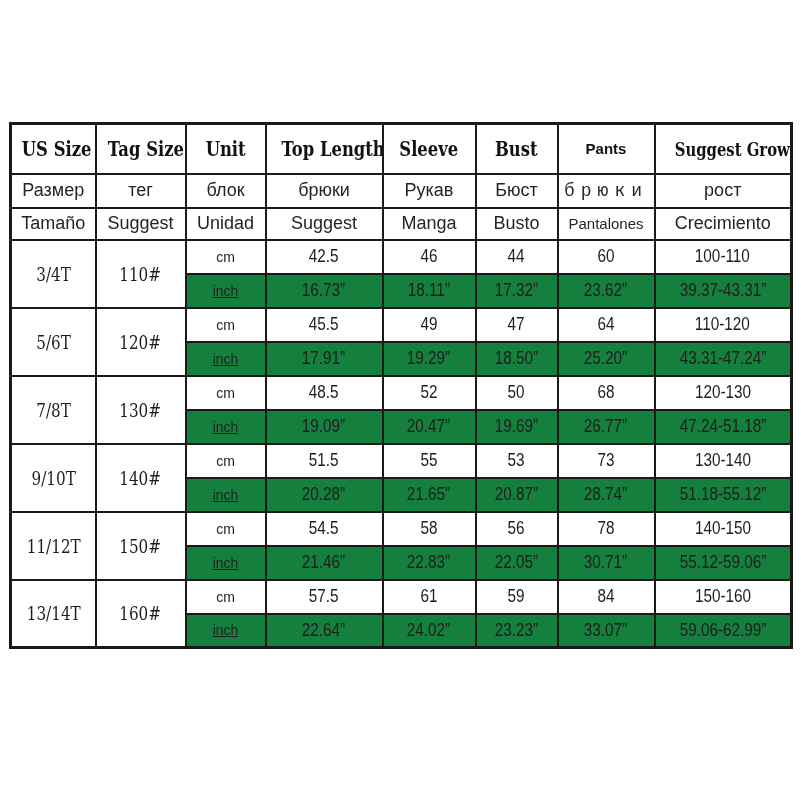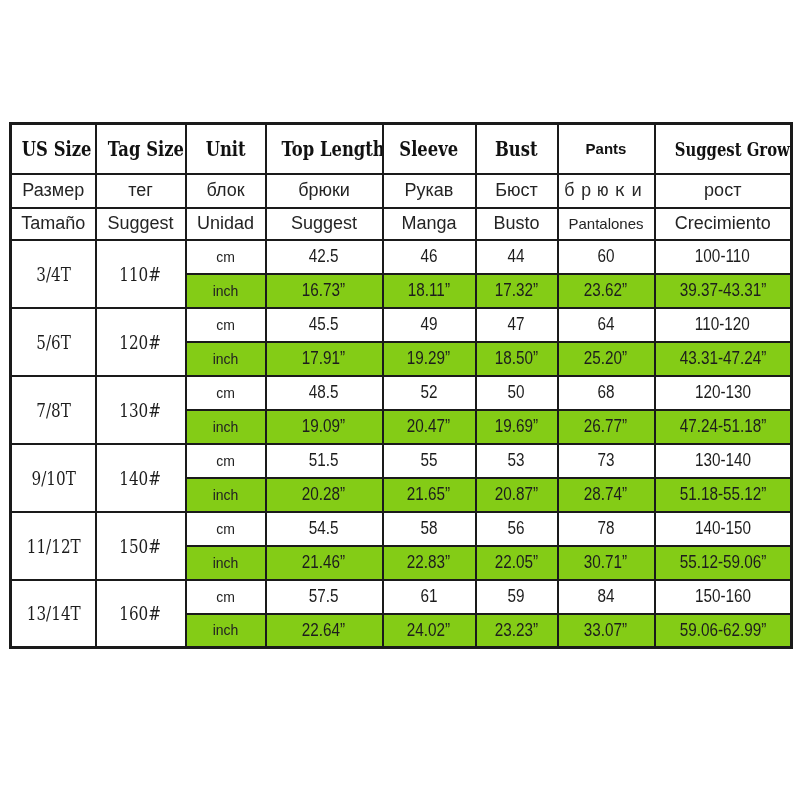--- a/index.html
+++ b/index.html
@@ -22,21 +22,21 @@
     text-align: center;
     vertical-align: middle;
     padding: 0;
     overflow: hidden;
     background: #ffffff;
   }
   tr.r1 { height: 50px; margin-left: 26px; }
   tr.r2 { height: 34px; margin-left: 48px; }
   tr.r3 { height: 32px; }
   tr.rd { height: 34px; }
-  tr.inch-row td { background: #84cc16; }
+  tr.inch-row td { background: #15803d; text-decoration: underline; }
   
   .h-en {
     display: inline-block;
     font-family: "DejaVu Serif", serif;
     font-weight: bold;
     font-size: 21px;
     color: #111111;
     transform: scaleX(0.78);
     transform-origin: center;
     white-space: nowrap;

